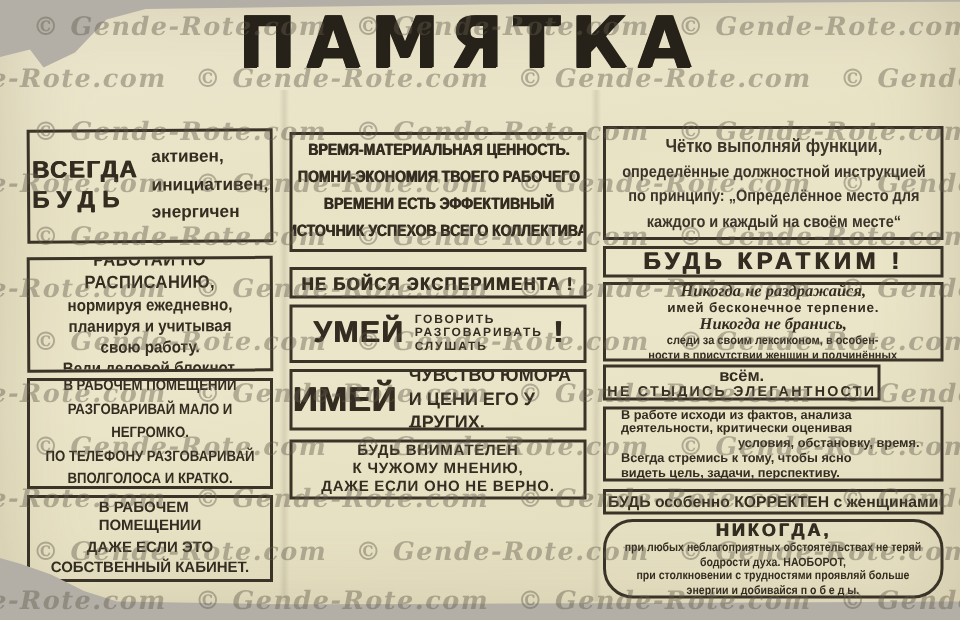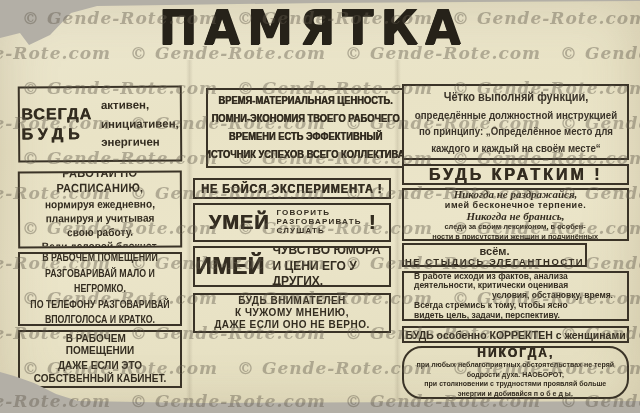--- a/index.html
+++ b/index.html
@@ -54,21 +54,21 @@
   .l2-lines div:first-child{font-size:12px;letter-spacing:.3px;}
   .b-l3{left:18px;top:252px;width:164px;height:74px;}
   .l3-lines{font-size:10px;line-height:1.55;}
   .b-l4{left:18px;top:330px;width:164px;height:58px;}
   .l4-top{display:flex;align-items:center;gap:8px;}
   .l4-kuri{font-size:18px;letter-spacing:.5px;}
   .l4-side{font-size:10px;line-height:1.12;text-align:left;}
   .l4-bottom{font-size:10px;line-height:1.3;margin-top:3px;}
 
   
-  .b-m1{left:206px;top:88px;width:198px;height:80px;}
+  .b-m1{left:193px;top:88px;width:198px;height:80px;}
   .m1-lines{font-size:11px;line-height:1.62;white-space:nowrap;}
   .b-m2{left:193px;top:178px;width:198px;height:21px;}
   .m2-text{font-size:12px;letter-spacing:1px;white-space:nowrap;}
   .b-m3{left:193px;top:203px;width:198px;height:39px;flex-direction:row;gap:7px;}
   .m3-big{font-size:20px;letter-spacing:1px;}
   .m3-stack{font-size:8px;line-height:1.12;letter-spacing:1.2px;text-align:left;}
   .m3-bang{font-size:20px;}
   .b-m4{left:193px;top:246px;width:198px;height:41px;flex-direction:row;gap:8px;}
   .m4-big{font-size:23px;letter-spacing:.5px;}
   .m4-lines{font-size:12px;line-height:1.32;text-align:left;}

